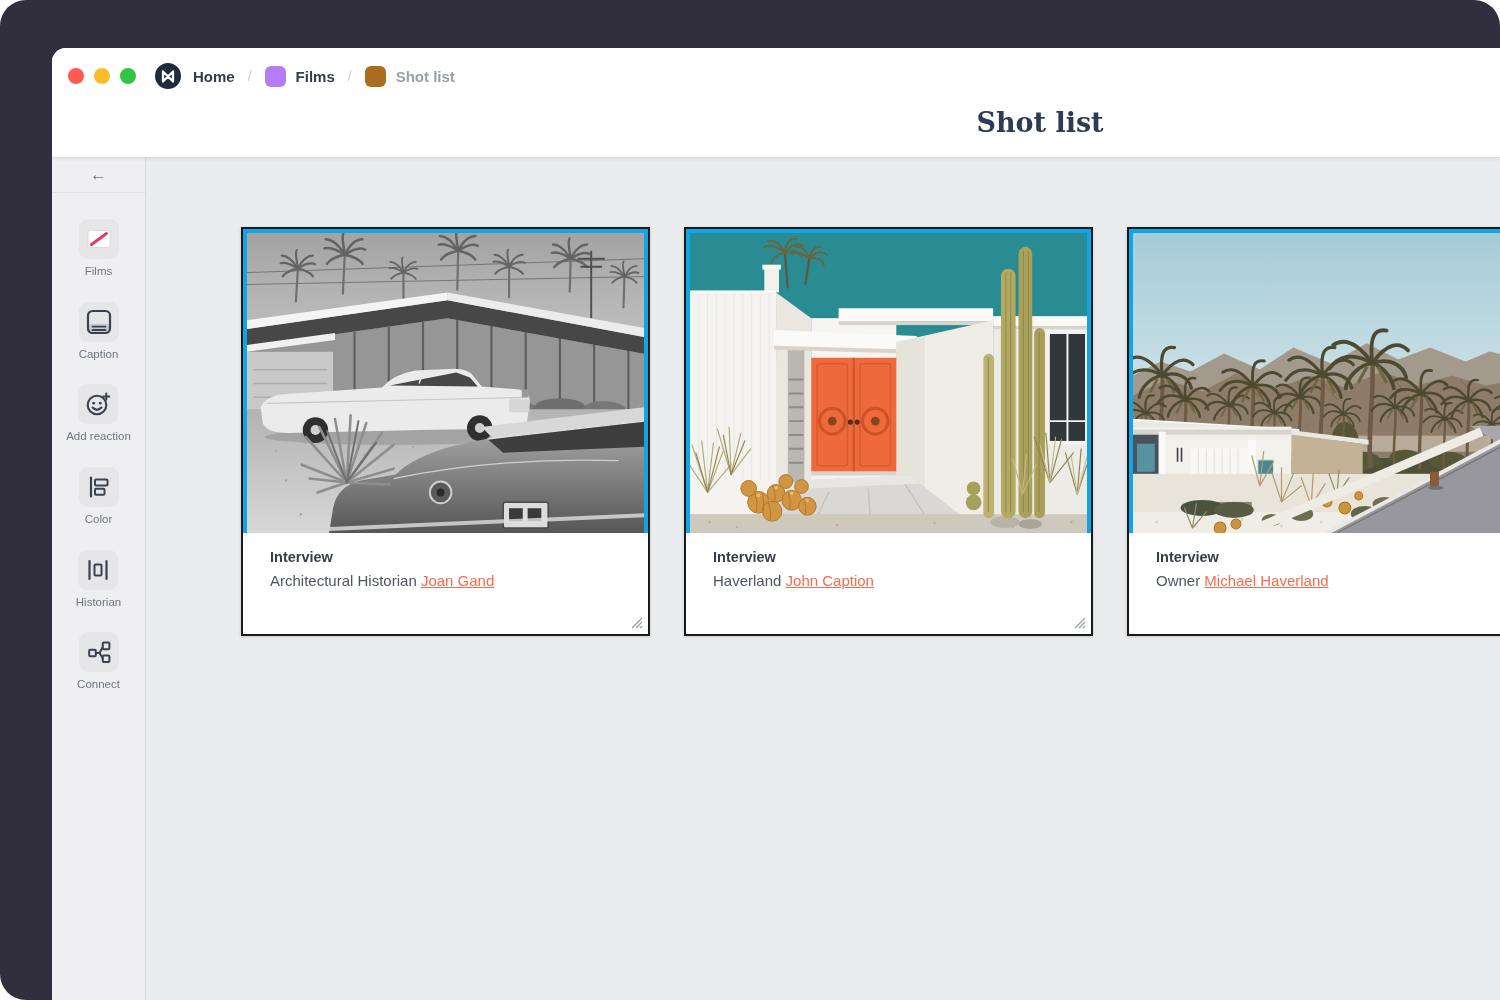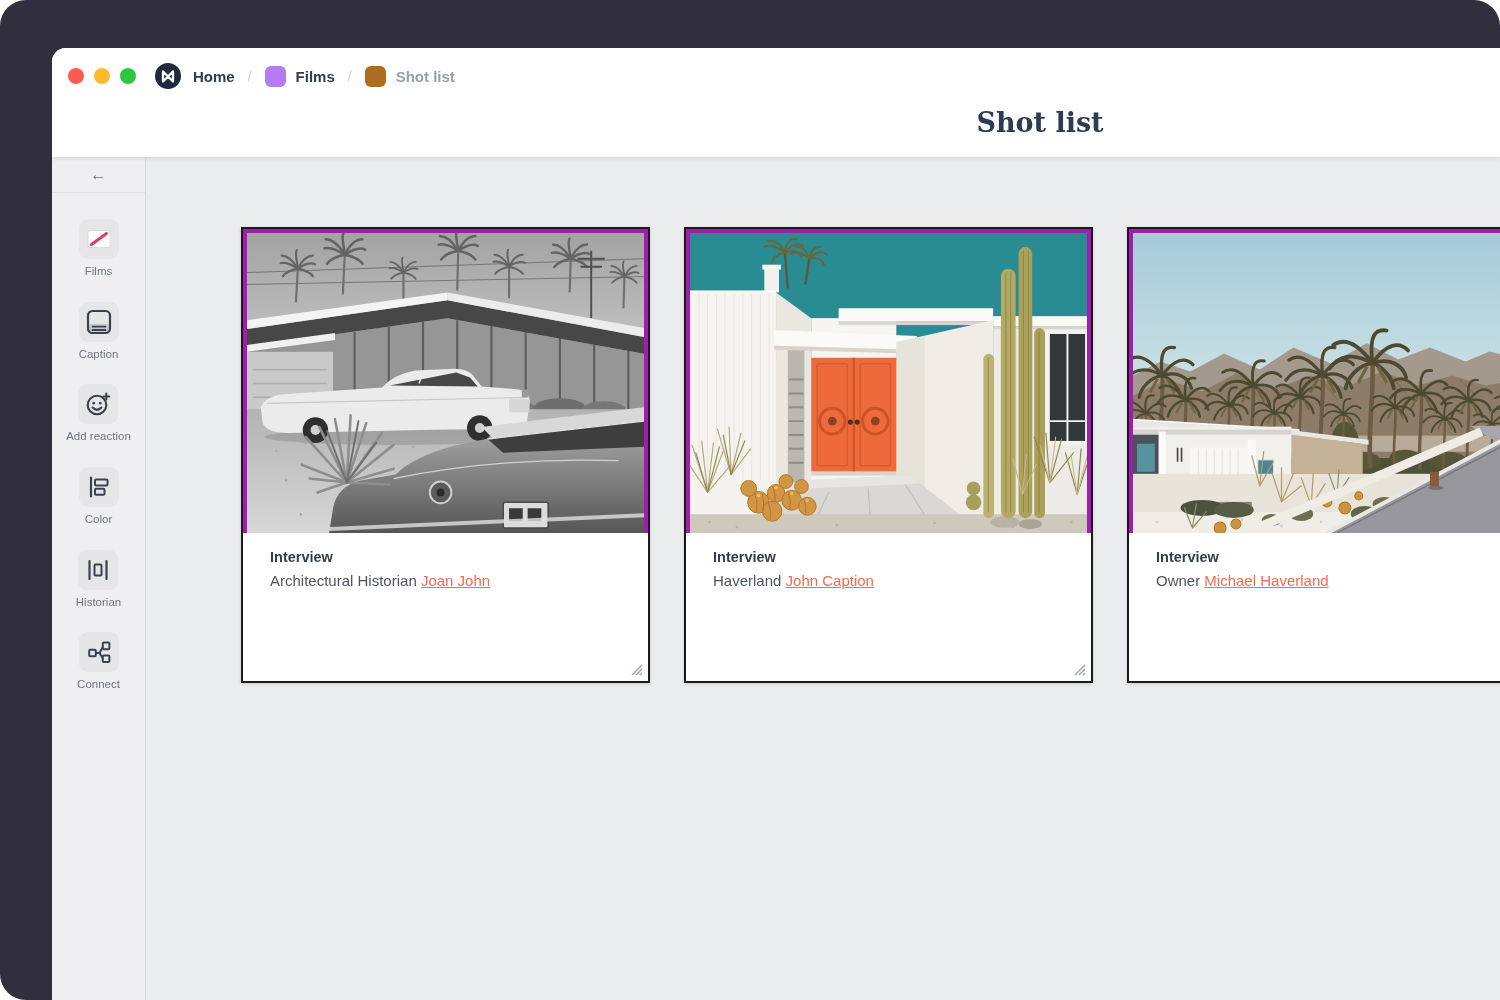--- a/index.html
+++ b/index.html
@@ -20,21 +20,21 @@
 
   
   .sidebar { position:absolute; left:0; top:109px; bottom:0; width:94px; background:#efeff1; border-right:1px solid #d8dadd; z-index:4; }
   .sb-back { height:36px; display:flex; align-items:center; justify-content:center; border-bottom:1px solid #e0e1e4; color:#6d747e; font-size:17px; cursor:pointer; }
   .tools { padding-top:26px; display:flex; flex-direction:column; align-items:center; }
   .tool { display:flex; flex-direction:column; align-items:center; margin-bottom:24px; cursor:pointer; }
   .tool-btn { width:40px; height:40px; border-radius:9px; background:#e6e6e9; display:flex; align-items:center; justify-content:center; }
   .tool-label { margin-top:6px; font-size:11.5px; color:#6f7681; text-align:center; line-height:1.1; }
 
   
-  .card { position:absolute; top:179px; width:409px; height:456px; background:#a21caf; border:2px solid #1a1a1a; box-shadow:0 1px 3px rgba(30,35,50,.18); cursor:pointer; }
+  .card { position:absolute; top:179px; width:409px; height:409px; background:#0ea5e9; border:2px solid #1a1a1a; box-shadow:0 1px 3px rgba(30,35,50,.18); cursor:pointer; }
   .card-img { position:absolute; left:4px; top:4px; width:397px; height:300px; overflow:hidden; background:#ddd; }
   .card-img svg { display:block; width:100%; height:100%; }
   .card-caption { position:absolute; left:0; top:304px; right:0; bottom:0; padding:16px 22px 0 27px; background:#fff; }
   .card-title { font-size:14.5px; font-weight:700; color:#353d49; }
   .card-sub { margin-top:7px; font-size:15px; color:#4d5563; white-space:nowrap; }
   .card-link { text-decoration:underline; cursor:pointer; }
   .rsz { position:absolute; right:5px; bottom:5px; }
 </style>
 </head>
 <body>
@@ -243,21 +243,21 @@
         </g>
         <g stroke="#6f6f6f" stroke-width="2" stroke-linecap="round">
           <path d="M102 252 L82 200"></path>
             <path d="M102 252 L114 190"></path>
             <path d="M102 252 L132 212"></path>
         </g>
       </svg>
     </div>
     <div class="card-caption">
       <div class="card-title">Interview</div>
-      <div class="card-sub"><span>Architectural Historian</span> <a class="card-link" style="color: rgb(249, 105, 76);">Joan John</a></div>
+      <div class="card-sub"><span>Architectural Historian</span> <a class="card-link" style="color: rgb(249, 105, 76);">Joan Gand</a></div>
     </div>
     <svg class="rsz" width="13" height="13" viewBox="0 0 13 13">
       <path d="M2 12 L12 2 M6 12 L12 6 M10 12 L12 10" stroke="#9aa0a7" stroke-width="1.3" fill="none"></path>
     </svg>
   </div>
 
   <div class="card" style="left:632px">
     <div class="card-img">
       <svg viewBox="0 0 406 303" preserveAspectRatio="none">
         <rect x="0" y="0" width="406" height="130" fill="#2a8c93"></rect>

